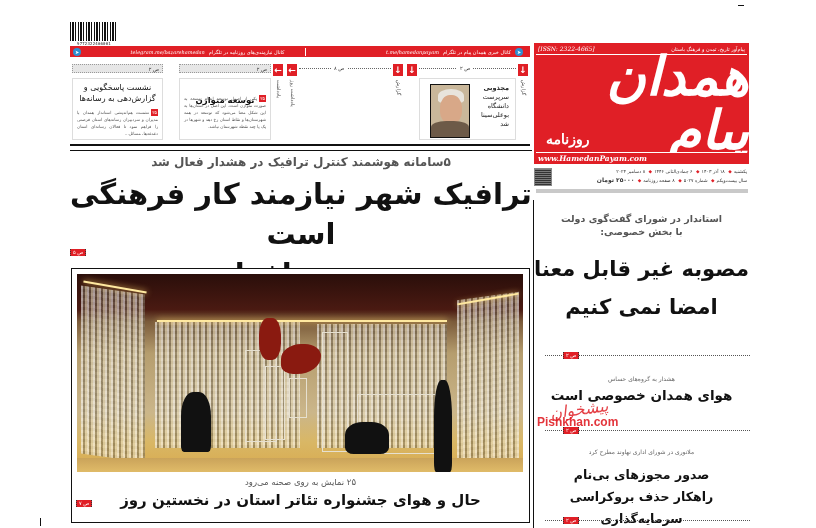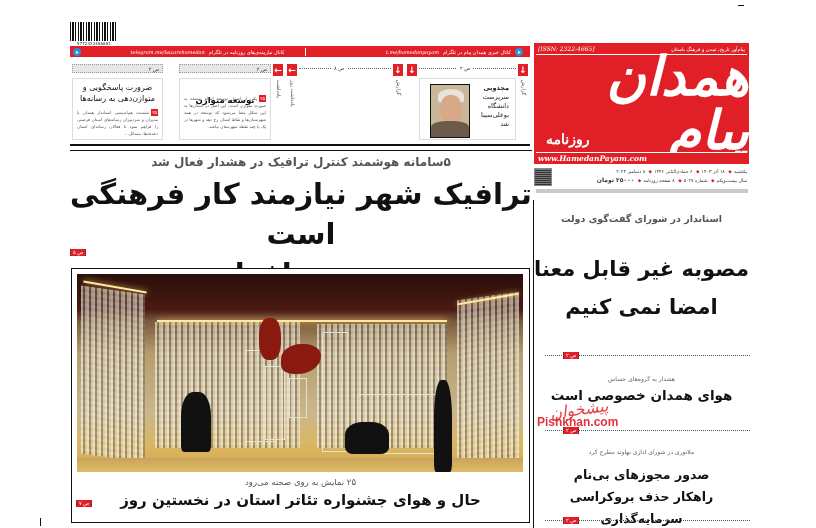--- a/index.html
+++ b/index.html
@@ -196,21 +196,21 @@
   <div class="side-label" style="right:3px;">یادداشت</div>
   <div class="card" style="left:14px; right:14px;">
     <div class="teaser-big-title" style="top:16px;">توسعه متوازن</div>
     <div class="teaser-body" style="top:16px;"><span class="badge-num">۲۵</span><span>یکی از اصول توسعه انجام توسعه به صورت متوازن است. این اصل در استان‌ها به این شکل معنا می‌شود که توسعه در همه شهرستان‌ها و نقاط استان رخ دهد و شهرها در یک یا چند نقطه شهرستان نباشد.</span></div>
   </div>
 </div>
 
 <div class="abs teaser t4">
   <div class="head-pill pill-gray" style="left:2px; right:2px;"><span>ص ۲</span></div>
   <div class="card" style="left:2px; right:2px;">
-    <div class="teaser-big-title" style="top:3px; font-weight:normal; font-size:8px;">ضرورت پاسخگویی و متوازن‌دهی به رسانه‌ها</div>
+    <div class="teaser-big-title" style="top:3px; font-weight:normal; font-size:8px;">نشست پاسخگویی و گزارش‌دهی به رسانه‌ها</div>
     <div class="teaser-body" style="top:30px;"><span class="badge-num">۲۵</span><span>نشست هم‌اندیشی استاندار همدان با مدیران و سردبیران رسانه‌های استان فرصتی را فراهم نمود تا فعالان رسانه‌ای استان دغدغه‌ها، مسائل...</span></div>
   </div>
 </div>
 
 <div class="abs topline-rule"></div>
 <div class="abs kicker">۵سامانه هوشمند کنترل ترافیک در هشدار فعال شد</div>
 <div class="abs main-headline">
   <div>ترافیک شهر نیازمند کار فرهنگی است</div>
   <div>نه سخت‌افزاری</div>
 </div>
@@ -239,20 +239,21 @@
   </div>
   <div class="photo-kicker">۲۵ نمایش به روی صحنه می‌رود</div>
   <div class="photo-headline">حال و هوای جشنواره تئاتر استان در نخستین روز</div>
   <div class="page-ref ref-photo">ص ۷</div>
 </div>
 
 <div class="abs right-rule"></div>
 
 <div class="abs rc-kicker" style="top:212px;">
   <div>استاندار در شورای گفت‌گوی دولت</div>
+  <div>با بخش خصوصی:</div>
 </div>
 <div class="abs rc-head1">
   <div>مصوبه غیر قابل معنا</div>
   <div>امضا نمی کنیم</div>
 </div>
 
 <div class="rc-dots" style="top:355px;"></div>
 <div class="abs page-ref" style="left:563px; top:352px;">ص ۲</div>
 
 <div class="abs rc-small" style="top:375px;">هشدار به گروه‌های حساس</div>

